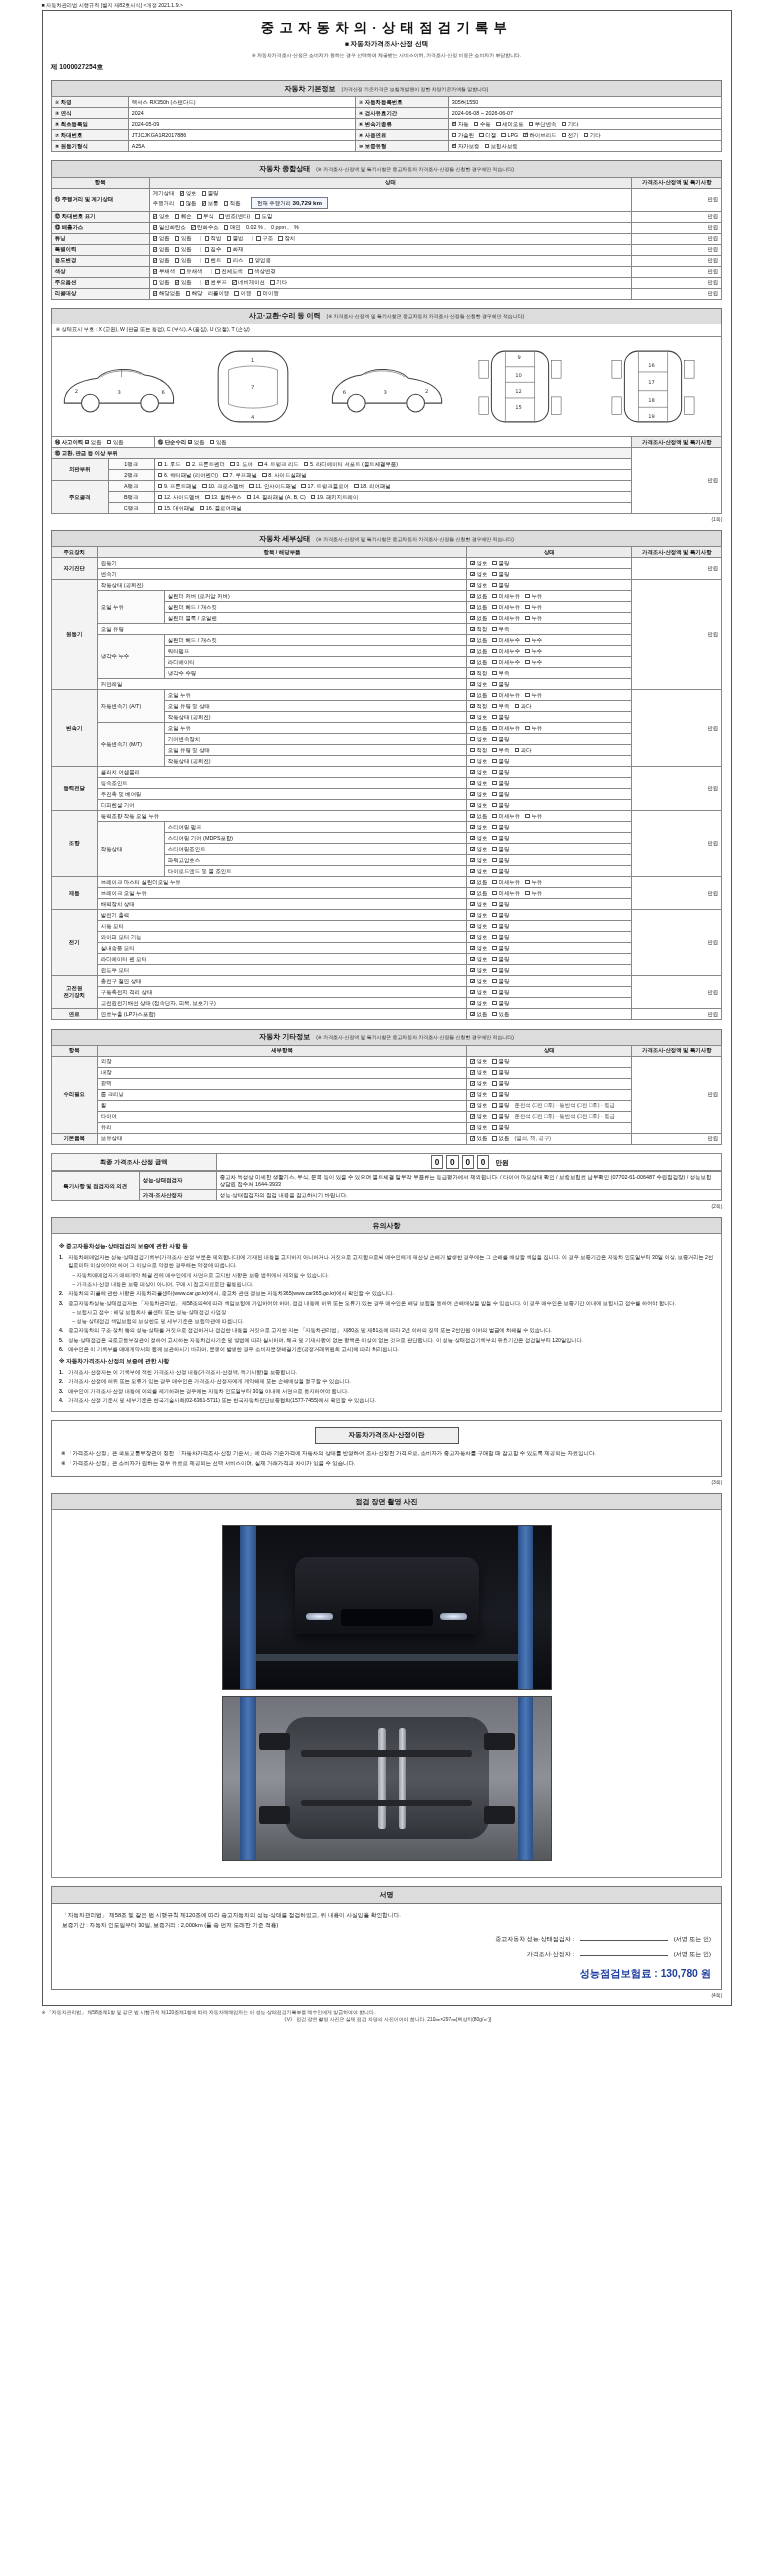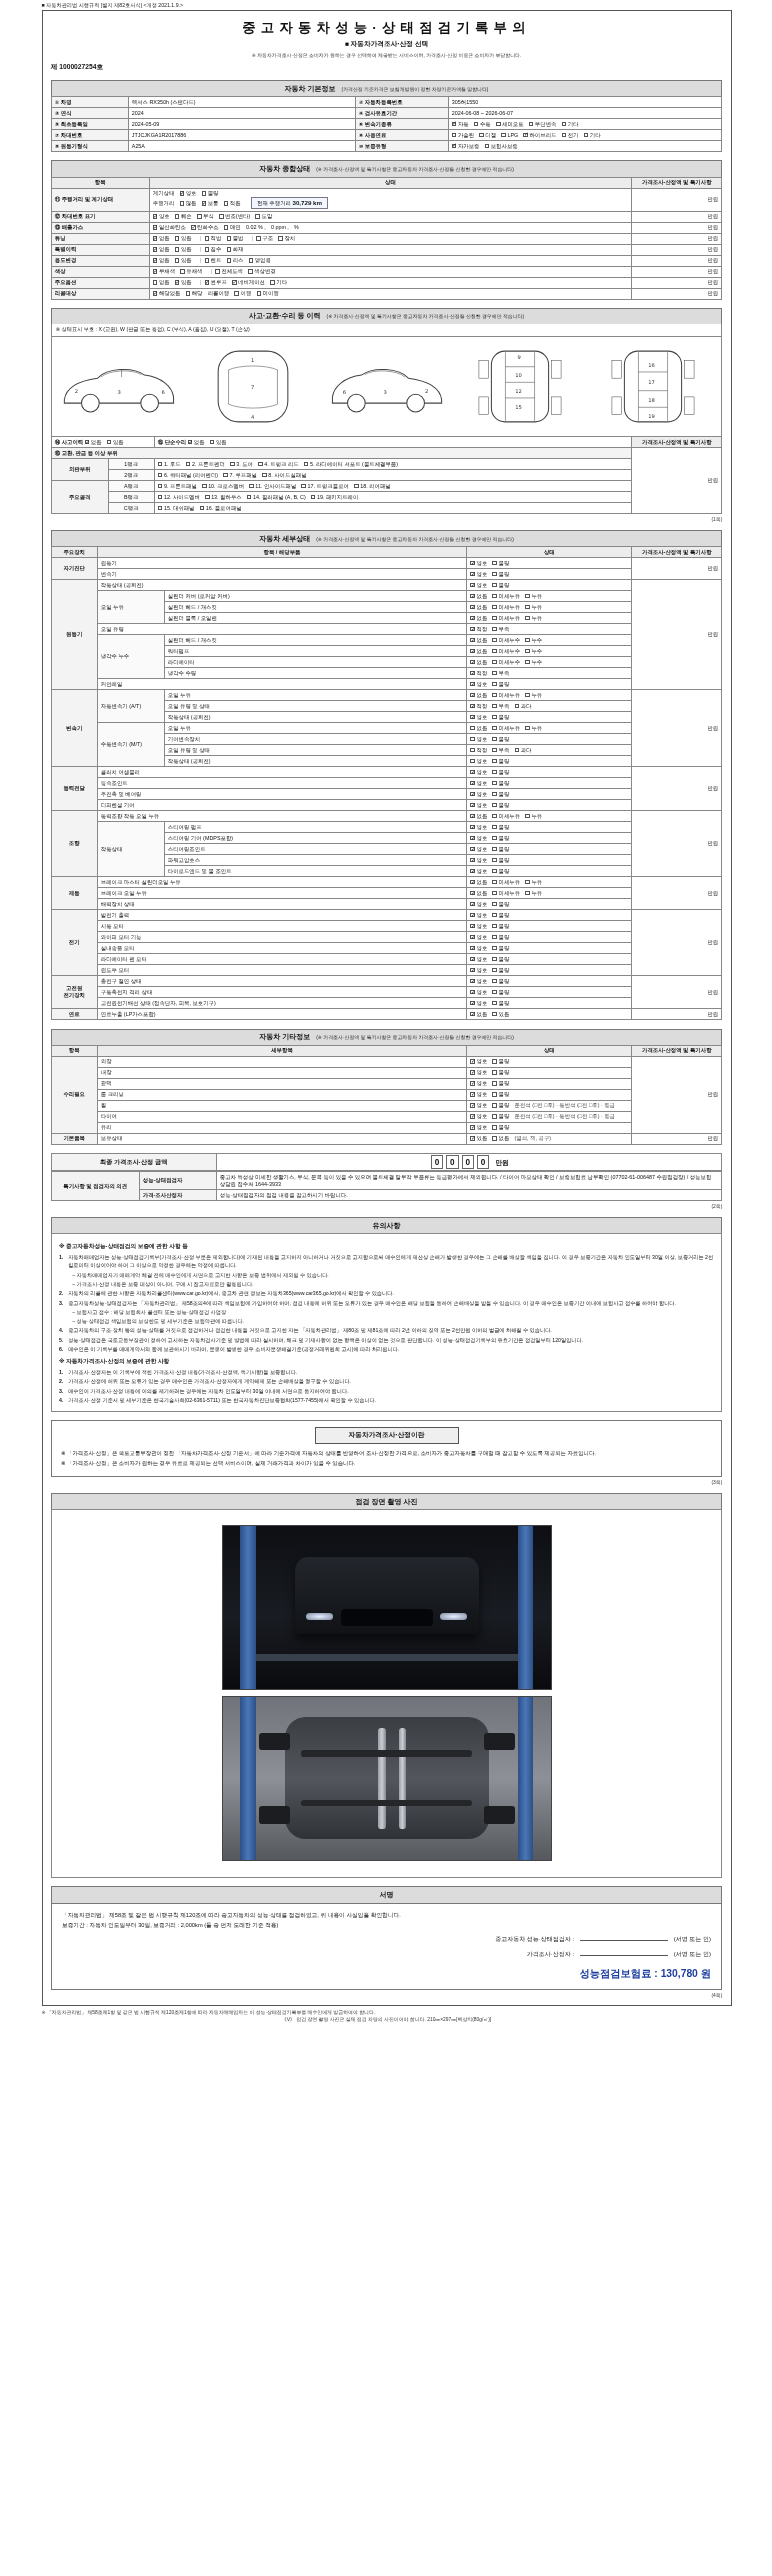--- a/index.html
+++ b/index.html
@@ -104,21 +104,21 @@
   svg .num { font-size: 10px; fill: #333; font-family: "DejaVu Sans", sans-serif; }
 </style>
 </head>
 <body>
 
 <div class="topline">■ 자동차관리법 시행규칙 [별지 제82호서식] &lt;개정 2021.1.9.&gt;</div>
 
 <div class="doc">
 
   <div class="hd">
-    <h1>중고자동차성능·상태점검기록부의</h1>
+    <h1>중고자동차의·상태점검기록부</h1>
     <div class="sub">■ 자동차가격조사·산정 선택</div>
     <div class="note">※ 자동차가격조사·산정은 소비자가 원하는 경우 선택하여 제공받는 서비스이며, 가격조사·산정 비용은 소비자가 부담합니다.</div>
   </div>
   <div class="docno">제 1000027254호</div>
 
   <div class="sect">
     <div class="band">
       <span>자동차 기본정보</span>
       <span class="bnote">(가격산정 기준가격은 보험개발원이 정한 차량기준가액을 말합니다)</span>
     </div>

